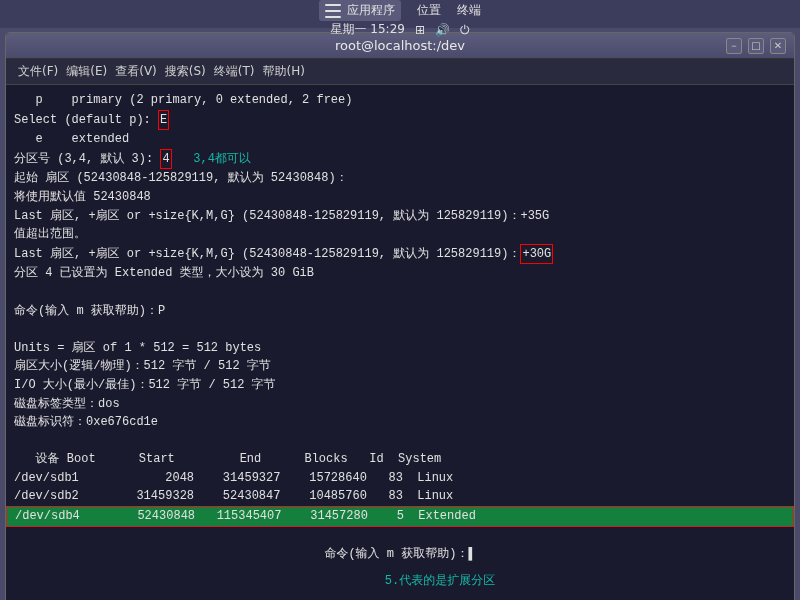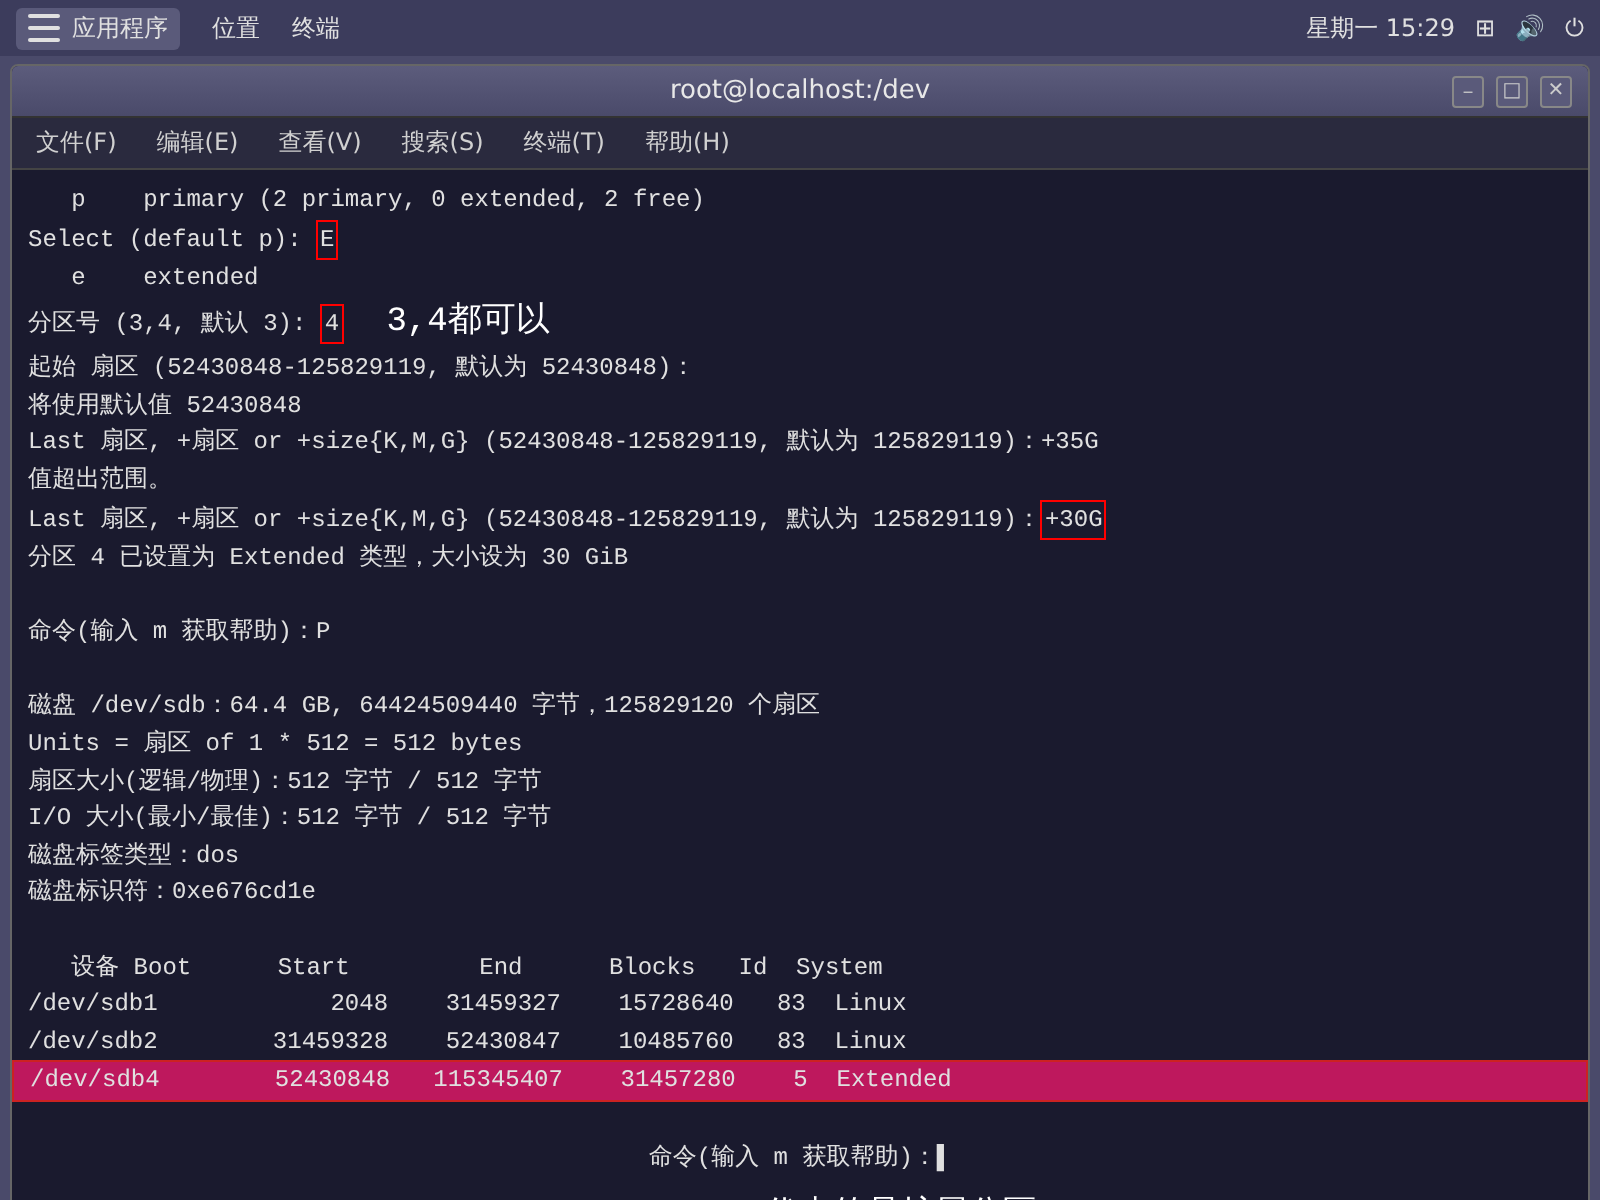--- a/index.html
+++ b/index.html
@@ -15,20 +15,21 @@
     
     .system-bar {
       background: #3c3c5c;
       color: #e0e0e0;
       height: 28px;
       display: flex;
       align-items: center;
       justify-content: space-between;
       padding: 0 8px;
       font-size: 12px;
+      flex-direction: column;
     }
     .system-bar-left {
       display: flex;
       align-items: center;
       gap: 16px;
     }
     .system-bar-right {
       display: flex;
       align-items: center;
       gap: 10px;
@@ -99,21 +100,20 @@
       background: #5a5a7a;
       border: 1px solid #888;
       cursor: pointer;
     }
 
     
     .menu-bar {
       background: #2a2a3e;
       padding: 3px 8px;
       display: flex;
-      gap: 12px;
       border-bottom: 1px solid #444;
     }
     .menu-item {
       color: #d0d0d0;
       font-size: 12px;
       cursor: pointer;
       padding: 1px 4px;
     }
 
     
@@ -131,22 +131,22 @@
     .line { white-space: pre; }
     .white { color: #e0e0e0; }
 
     .highlight-box {
       border: 1px solid red;
       display: inline-block;
       padding: 0 1px;
       color: #e0e0e0;
     }
     .red-annotation {
-      color: #ffffff;
-      font-size: 17px;
+      color: #14b8a6;
+      font-size: 12px;
     }
     .bottom-bar {
       background: #2a2a3e;
       height: 24px;
       display: flex;
       align-items: center;
       padding: 0 8px;
       border-top: 1px solid #555;
       gap: 8px;
     }
@@ -212,31 +212,30 @@
     <div class="line white">分区号 (3,4, 默认 3): <span class="highlight-box">4</span>&nbsp;&nbsp;&nbsp;<span class="red-annotation">3,4都可以</span></div>
     <div class="line white">起始 扇区 (52430848-125829119, 默认为 52430848)：</div>
     <div class="line white">将使用默认值 52430848</div>
     <div class="line white">Last 扇区, +扇区 or +size{K,M,G} (52430848-125829119, 默认为 125829119)：+35G</div>
     <div class="line white">值超出范围。</div>
     <div class="line white">Last 扇区, +扇区 or +size{K,M,G} (52430848-125829119, 默认为 125829119)：<span class="highlight-box" style="border-color:red;text-align:right;">+30G</span></div>
     <div class="line white">分区 4 已设置为 Extended 类型，大小设为 30 GiB</div>
     <div class="line">&nbsp;</div>
     <div class="line white">命令(输入 m 获取帮助)：P</div>
     <div class="line">&nbsp;</div>
-    <div class="line white">磁盘 /dev/sdb：64.4 GB, 64424509440 字节，125829120 个扇区</div>
     <div class="line white">Units = 扇区 of 1 * 512 = 512 bytes</div>
     <div class="line white">扇区大小(逻辑/物理)：512 字节 / 512 字节</div>
     <div class="line white">I/O 大小(最小/最佳)：512 字节 / 512 字节</div>
     <div class="line white">磁盘标签类型：dos</div>
     <div class="line white">磁盘标识符：0xe676cd1e</div>
     <div class="line">&nbsp;</div>
     <div class="line white">   设备 Boot      Start         End      Blocks   Id  System</div>
     <div class="line white">/dev/sdb1            2048    31459327    15728640   83  Linux</div>
     <div class="line white">/dev/sdb2        31459328    52430847    10485760   83  Linux</div>
-    <div style="display:block; background:#be185d; white-space:pre; font-family:'Courier New',monospace; font-size:12px; color:#e0e0e0; border: 1px solid #cc2222; margin: 0 -8px; padding: 0 8px;">/dev/sdb4        52430848   115345407    31457280    5  Extended</div>
+    <div style="display:block; background:#15803d; white-space:pre; font-family:'Courier New',monospace; font-size:12px; color:#e0e0e0; border: 1px solid #cc2222; margin: 0 -8px; padding: 0 8px;">/dev/sdb4        52430848   115345407    31457280    5  Extended</div>
     <div class="line">&nbsp;</div>
     <div class="line white" style="display:flex; align-items:center; gap:8px;flex-direction:column;">
       <span>命令(输入 m 获取帮助)：▌</span>
       <span class="red-annotation" style="margin-left: 80px;">5.代表的是扩展分区</span>
     </div>
   </div>
 
   <div class="bottom-bar">
     <div class="bottom-icon">
       

